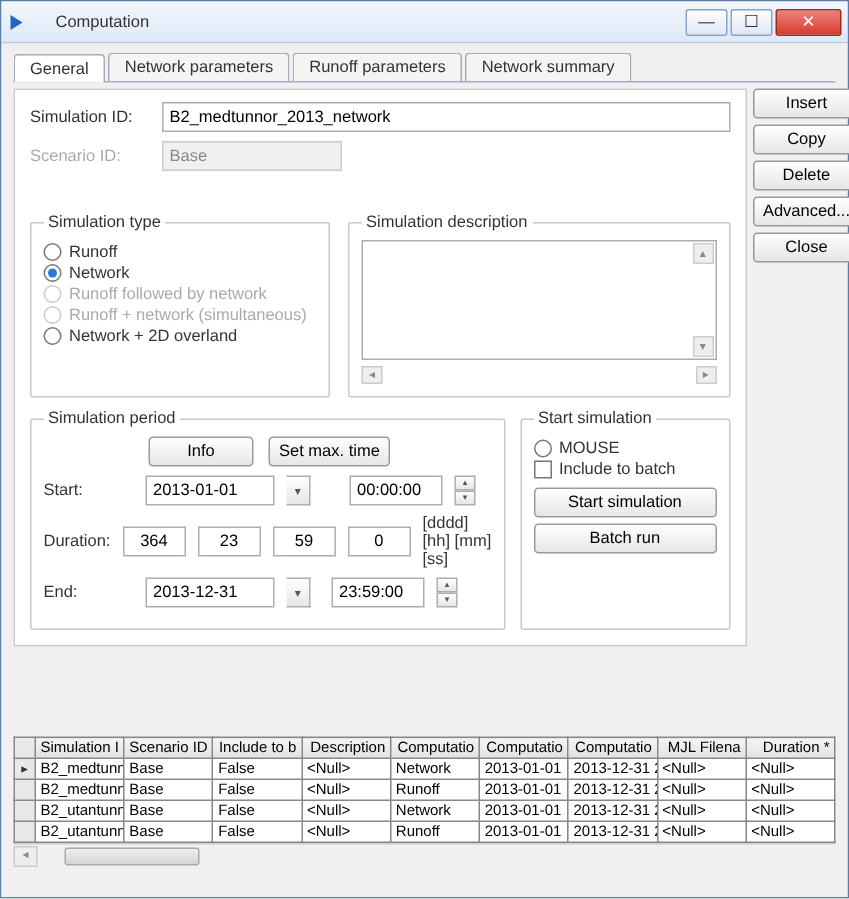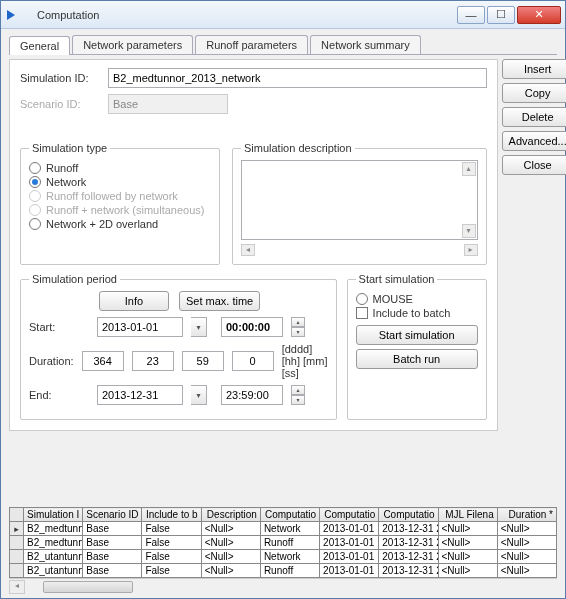--- a/index.html
+++ b/index.html
@@ -4,21 +4,21 @@
 <style>
   * { box-sizing: border-box; font-family: "Segoe UI", Tahoma, sans-serif; font-size: 11px; }
   body { margin: 0; background: #d8e3ef; width: 566px; height: 599px; overflow: hidden; }
   .window { width: 566px; height: 599px; background: #fff; border: 1px solid #5a7ca8; display: flex; flex-direction: column; }
   .titlebar { height: 28px; background: linear-gradient(#f3f7fb,#dde9f7); display: flex; align-items: center; padding: 0 4px; border-bottom: 1px solid #b8c8dc; }
   .titlebar .ticon { width: 0; height: 0; border-left: 8px solid #1e66c8; border-top: 5px solid transparent; border-bottom: 5px solid transparent; margin: 0 6px 0 2px; }
   .titlebar .title { flex: 1; color: #333; margin-left: 16px; }
   .winbtns { display: flex; gap: 2px; }
   .winbtn { width: 28px; height: 18px; background: linear-gradient(#fefefe,#dce7f4); border: 1px solid #8aa4c8; border-radius: 2px; display: flex; align-items: center; justify-content: center; color: #333; }
   .winbtn.close { background: linear-gradient(#f08080,#d43d2a); color: #fff; border-color: #a02a1e; width: 44px; }
-  .body { flex: 1; padding: 6px 8px 4px 8px; background: #f0f0f0; display: flex; flex-direction: column; }
+  .body { flex: 1; padding: 6px 8px 20px 8px; background: #f0f0f0; display: flex; flex-direction: column; }
   .tabs { display: flex; border-bottom: 1px solid #aab; margin-bottom: 4px; }
   .tab { padding: 3px 10px; border: 1px solid #aab; border-bottom: none; background: #f4f4f4; margin-right: 2px; border-radius: 3px 3px 0 0; color: #333; }
   .tab.active { background: #fff; position: relative; top: 1px; }
   .panel-wrap { display: flex; gap: 4px; }
   .panel { flex: 1; background: #fff; border: 1px solid #ccc; padding: 8px 10px 10px 10px; }
   .sidebtns { width: 78px; display: flex; flex-direction: column; gap: 4px; }
   .btn { background: linear-gradient(#fefefe,#e6e6e6); border: 1px solid #9a9a9a; border-radius: 3px; padding: 3px 6px; text-align: center; cursor: default; white-space: nowrap; }
   .row { display: flex; align-items: center; margin-bottom: 6px; gap: 8px; }
   .lbl { color: #333; }
   .lbl.dis { color: #aaa; }
@@ -131,21 +131,21 @@
           <fieldset style="flex:1">
             <legend>Simulation period</legend>
             <div class="row" style="margin-left:70px;gap:10px">
               <div class="btn" style="width:70px">Info</div>
               <div class="btn">Set max. time</div>
             </div>
             <div class="row">
               <span class="lbl" style="width:60px">Start:</span>
               <input class="textin date" value="2013-01-01" style="">
                 <span class="dd">▾</span>
-              <input class="textin" style="width: 62px; margin-left: 6px; font-weight: bold;" value="00:00:00">
+              <input class="textin" style="width: 62px; margin-left: 18px;" value="00:00:00">
               <span class="spinwrap">
                   <span class="spin">▴</span>
                   <span class="spin">▾</span>
                 </span>
             </div>
             <div class="row">
               <span class="lbl" style="width:60px">Duration:</span>
               <input class="textin num" value="364" style="">
               <input class="textin num" value="23" style="">
               <input class="textin num" value="59" style="">

